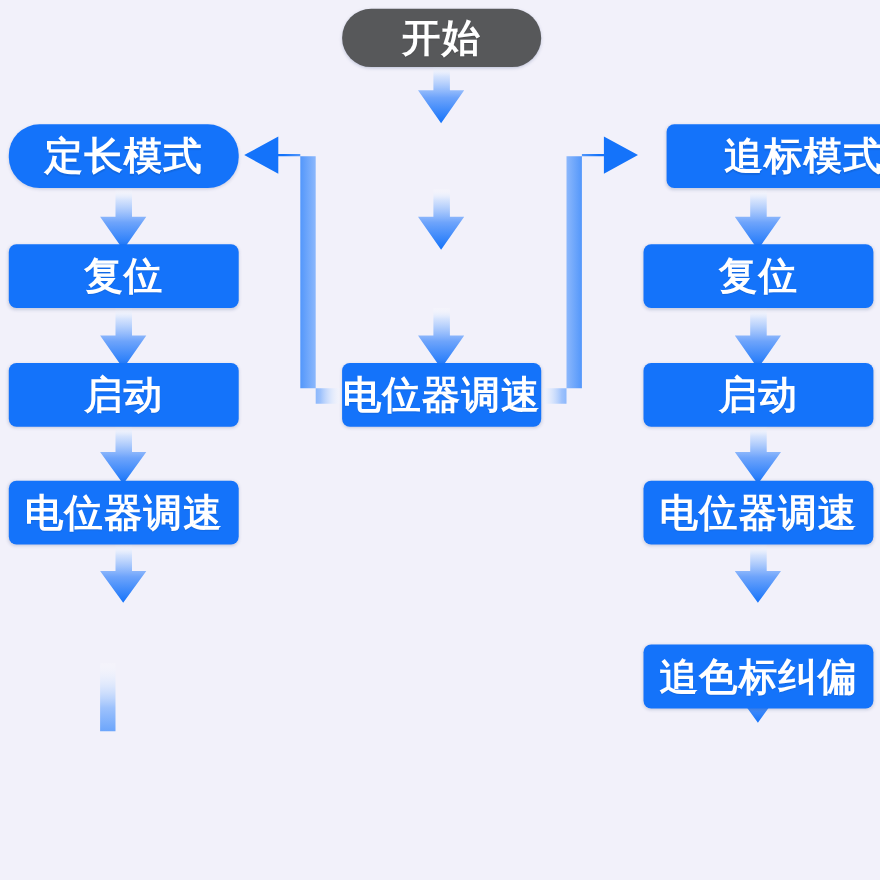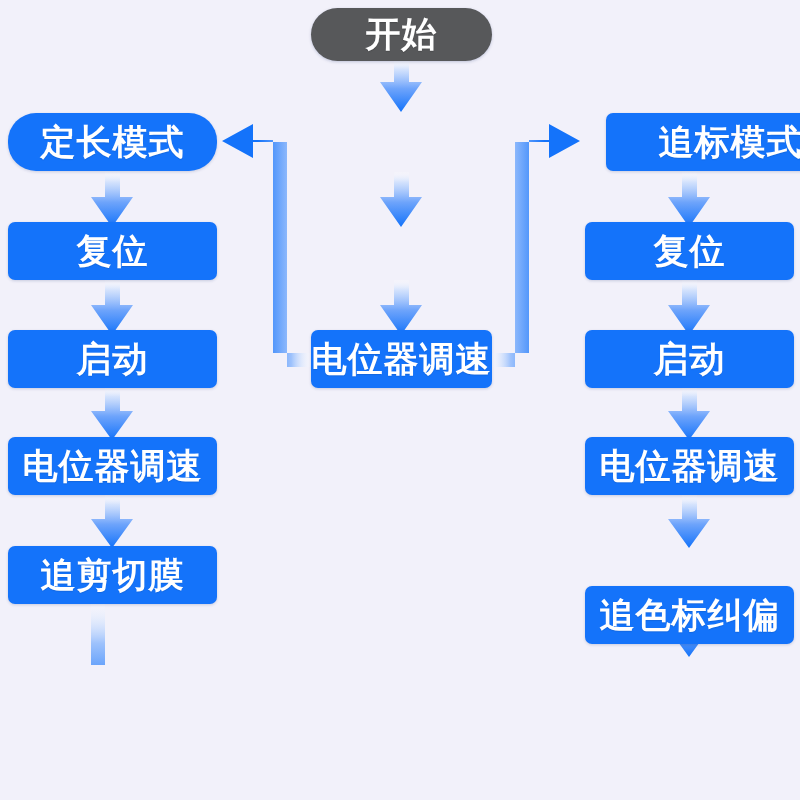--- a/index.html
+++ b/index.html
@@ -154,23 +154,20 @@
   </div>
   <div class="node process" style="left:8px; top:222px; width:209px; height:58px;">
     <span>复位</span>
   </div>
   <div class="node process" style="left:8px; top:330px; width:209px; height:58px;">
     <span>启动</span>
   </div>
   <div class="node process" style="left:8px; top:437px; width:209px; height:58px;">
     <span>电位器调速</span>
   </div>
-  <div class="node process" style="left:8px; top:546px; width:209px; height:58px;">
-    <span>追剪切膜</span>
-  </div>
 
   <div class="node process" style="left:606px; top:113px; width:209px; height:58px;padding-left:40px;">
     <span>追标模式</span>
   </div>
   <div class="node process" style="left:585px; top:222px; width:209px; height:58px;">
     <span>复位</span>
   </div>
   <div class="node process" style="left:585px; top:330px; width:209px; height:58px;">
     <span>启动</span>
   </div>

